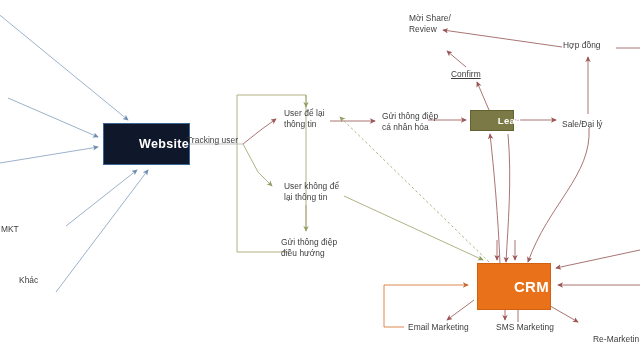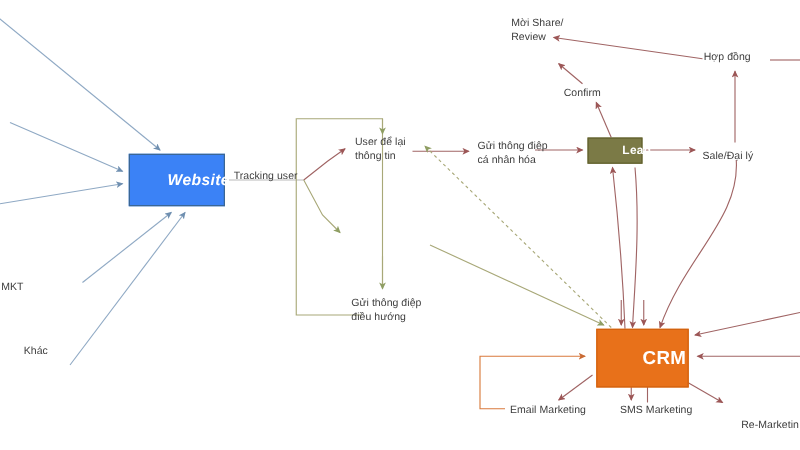--- a/index.html
+++ b/index.html
@@ -33,25 +33,24 @@
     align-items: center;
     justify-content: center;
     color: #ffffff;
     font-weight: bold;
     box-sizing: border-box;
     letter-spacing: .3px;
     padding-left: 35px;
   }
   #node-website {
     left: 103px; top: 123px;
-    width: 77px; height: 42px;
-    background: #3b82f6;
+    width: 87px; height: 42px;
+    background: #0f172a;
     border: 1px solid #3a6695;
     font-size: 12.5px;
-    font-style: italic;
   }
   #node-lead {
     left: 470px; top: 110px;
     width: 44px; height: 21px;
     background: #7b7a46;
     border: 1px solid #63622f;
     font-size: 9.5px;
   }
   #node-crm {
     left: 477px; top: 263px;
@@ -69,21 +68,21 @@
     white-space: pre-line;
     letter-spacing: .05px;
   }
   #lbl-source-3    { left: -10px; top: 224px; }
   #lbl-source-4    { left:  19px; top: 275px; }
   #lbl-tracking    { left: 187px; top: 135px; }
   #lbl-user-leave  { left: 284px; top: 108px; }
   #lbl-user-noleave{ left: 284px; top: 181px; }
   #lbl-redirect    { left: 281px; top: 237px; }
   #lbl-personal    { left: 382px; top: 111px; }
-  #lbl-confirm     { left: 451px; top:  69px; }
+  #lbl-confirm     { left: 451px; top:  69px; text-decoration: underline; }
   #lbl-invite      { left: 409px; top:  13px; }
   #lbl-contract    { left: 563px; top:  40px; }
   #lbl-sale        { left: 562px; top: 119px; }
   #lbl-email-mkt   { left: 408px; top: 322px; }
   #lbl-sms-mkt     { left: 496px; top: 322px; }
   #lbl-remkt       { left: 593px; top: 334px; }
 </style>
 </head>
 <body>
 
@@ -179,20 +178,22 @@
   <div class="node-box" id="node-crm">
     <span>CRM</span>
   </div>
 
   <div class="label" id="lbl-source-3">ail MKT</div>
   <div class="label" id="lbl-source-4">Khác</div>
 
   <div class="label" id="lbl-tracking">Tracking user</div>
   <div class="label" id="lbl-user-leave">User để lại
 thông tin</div>
+  <div class="label" id="lbl-user-noleave">User không để
+lại thông tin</div>
   <div class="label" id="lbl-redirect">Gửi thông điệp
 điều hướng</div>
   <div class="label" id="lbl-personal">Gửi thông điệp
 cá nhân hóa</div>
 
   <div class="label" id="lbl-confirm">Confirm</div>
   <div class="label" id="lbl-invite">Mời Share/
 Review</div>
   <div class="label" id="lbl-contract">Hợp đồng</div>
   <div class="label" id="lbl-sale">Sale/Đại lý</div>

